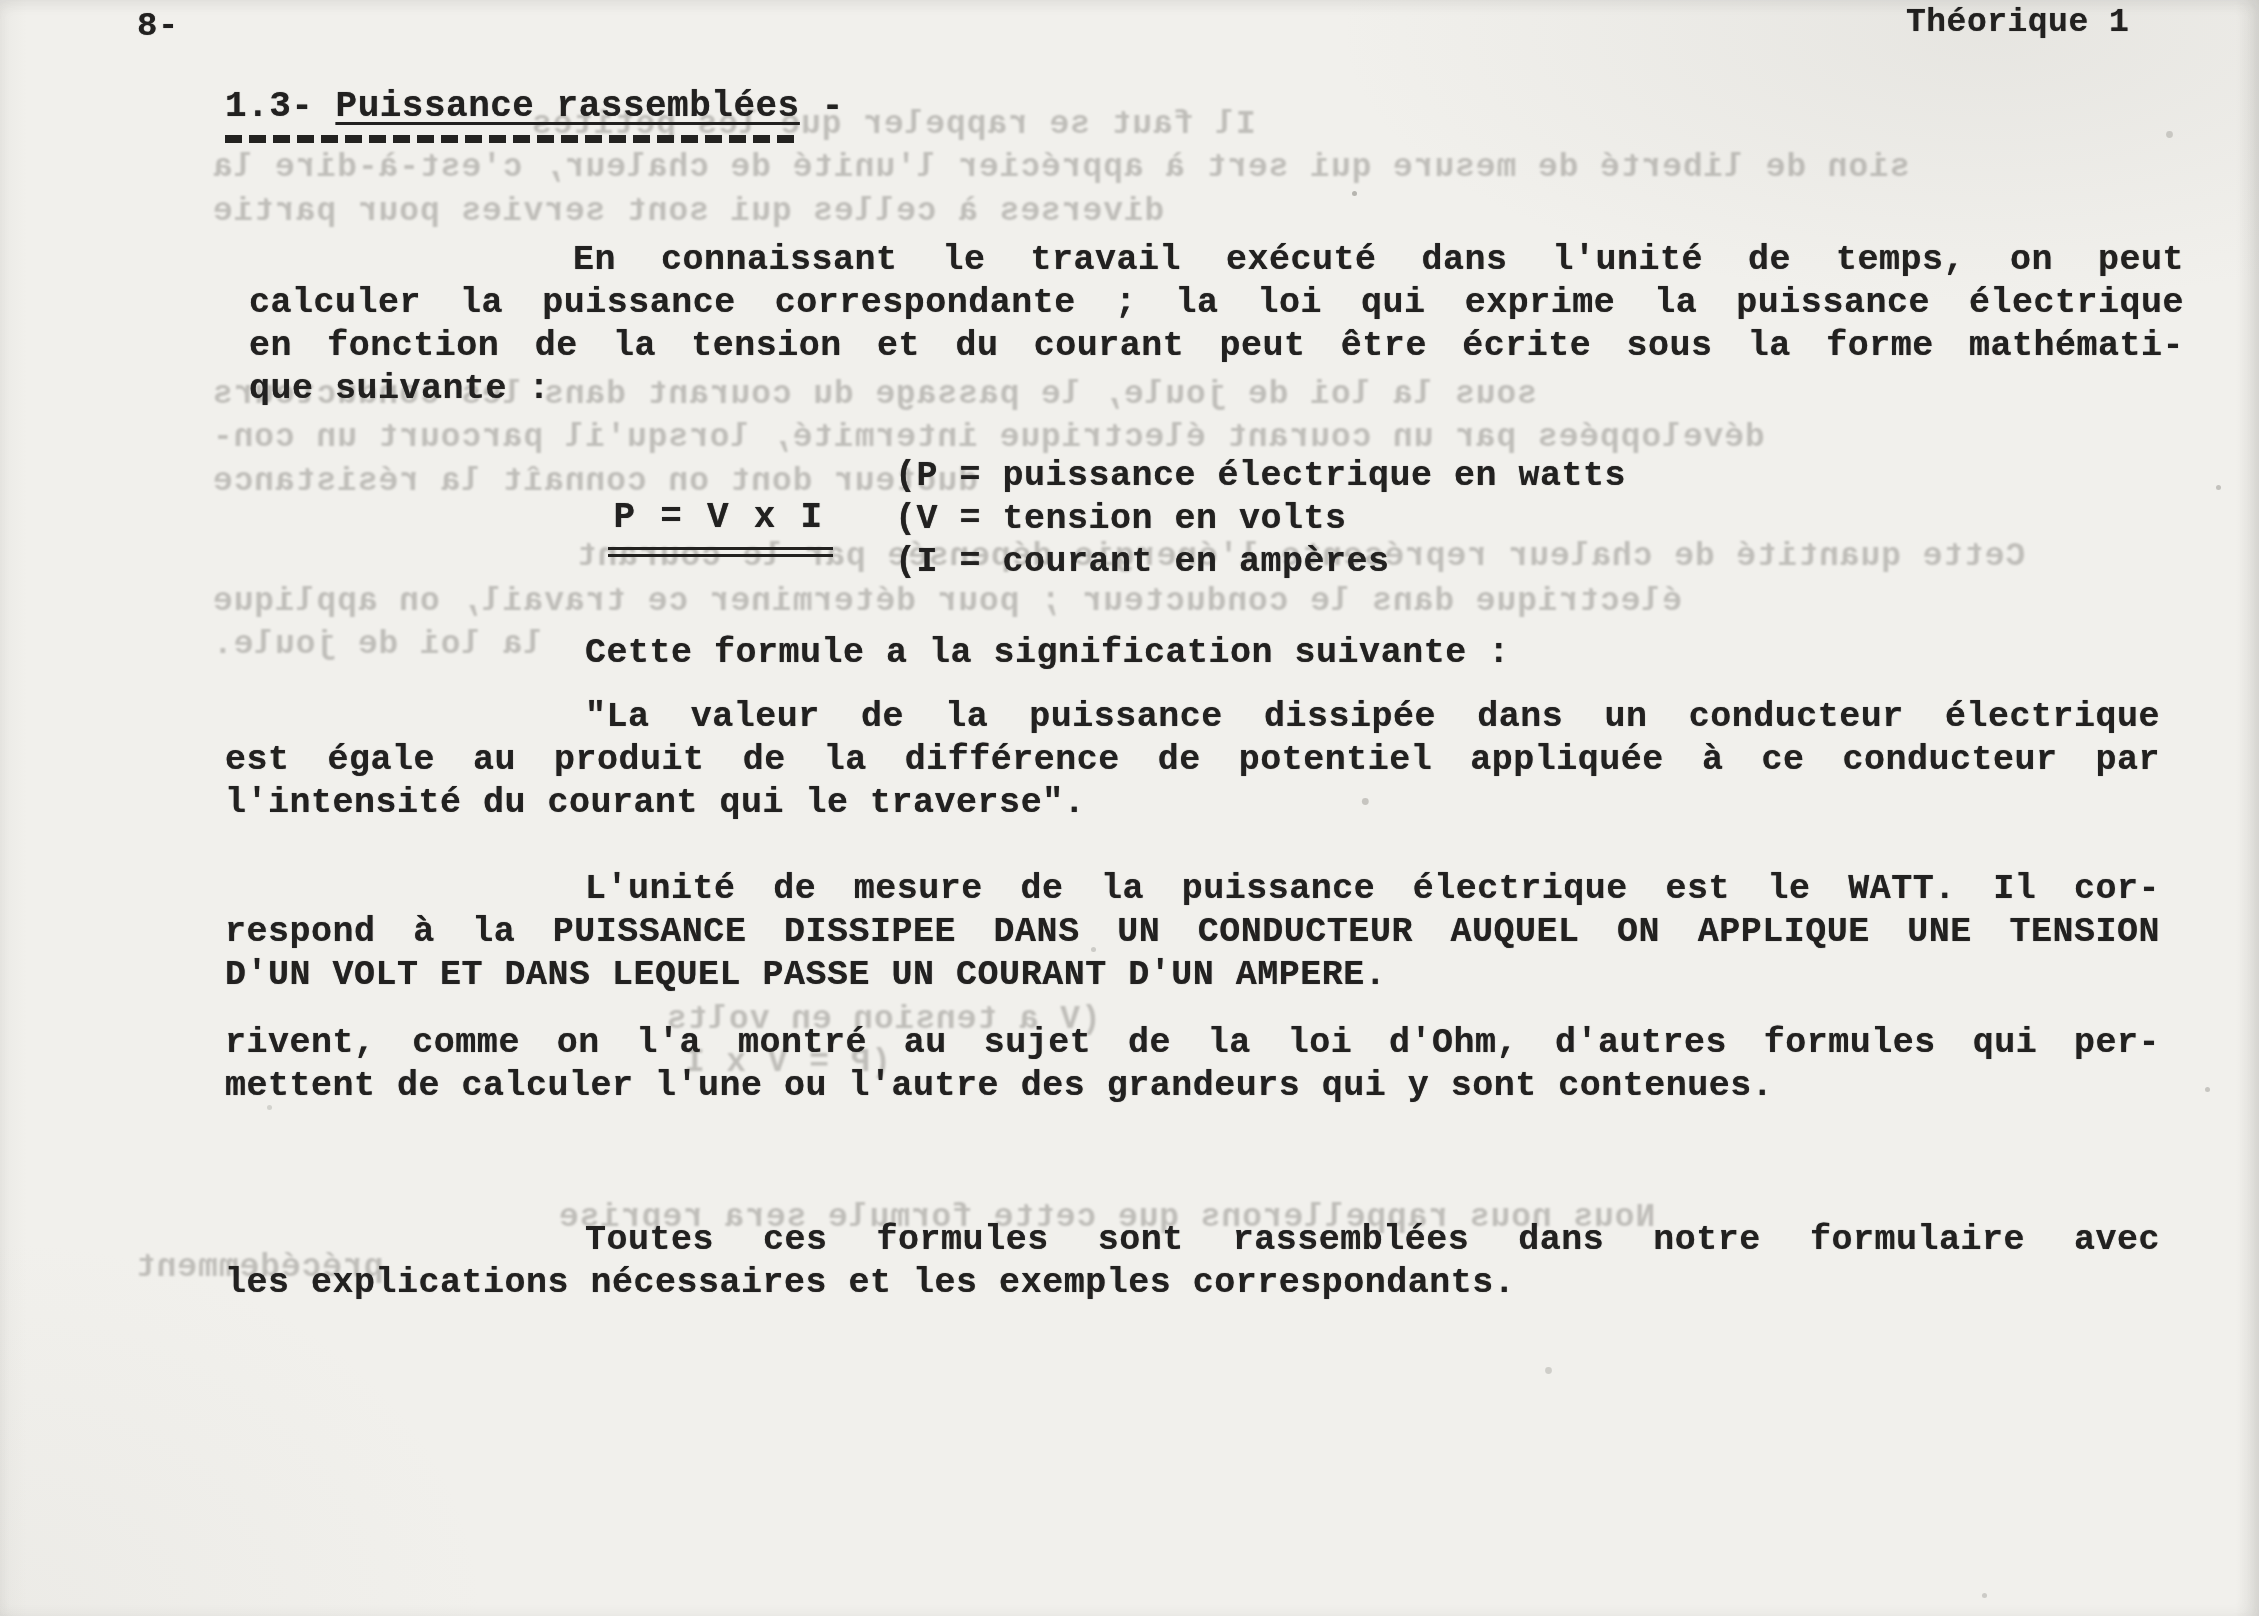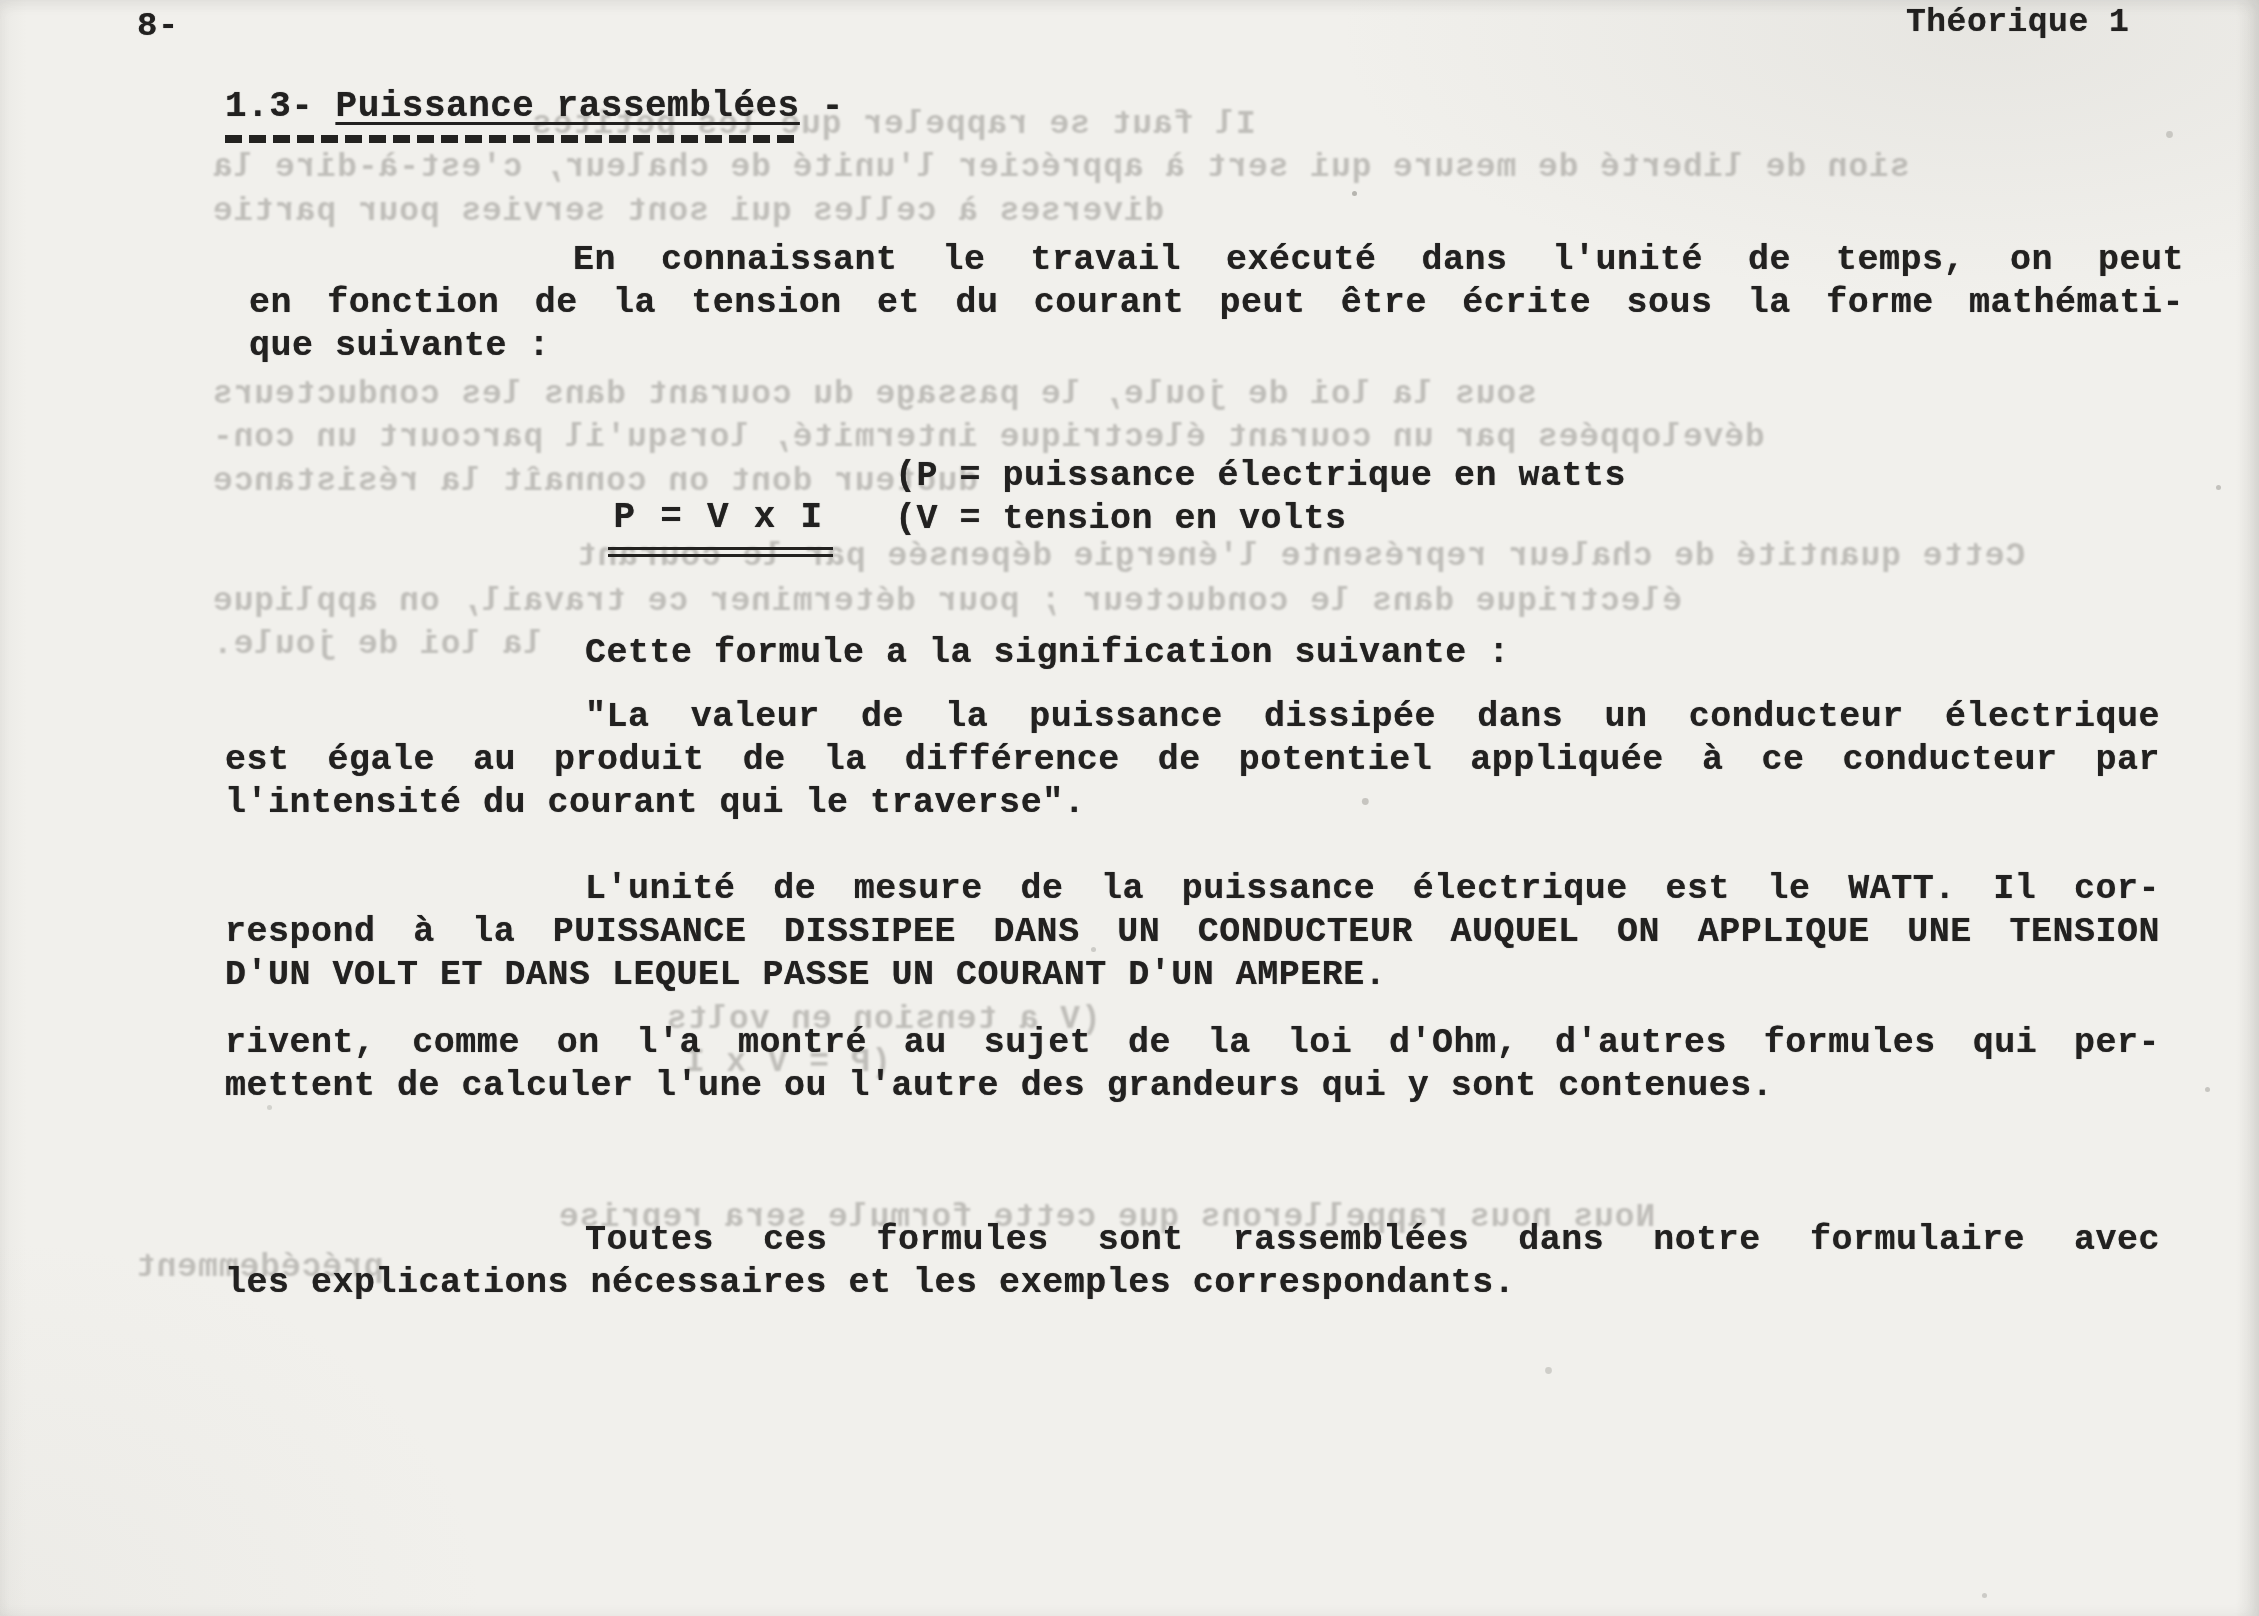--- a/index.html
+++ b/index.html
@@ -132,28 +132,30 @@
   <div class="speck"></div>
 
   <div class="page-number ink">8-</div>
   <div class="course-label ink">Théorique 1</div>
 
   <div class="heading ink"><span>1.3- </span><span class="underlined">Puissance rassemblées</span><span> -</span></div>
   <div class="heading-dashes"></div>
 
   <div class="para p-intro ink">
     <span class="line ind360">En connaissant le travail exécuté dans l'unité de temps, on peut</span>
+    <span class="line">calculer la puissance correspondante ; la loi qui exprime la puissance électrique</span>
     <span class="line">en fonction de la tension et du courant peut être écrite sous la forme mathémati-</span>
     <span class="line final">que suivante :</span>
   </div>
 
   <div class="formula-eq ink">P = V x I</div>
   <div class="formula-defs ink">
     <span class="line final">(P = puissance électrique en watts</span>
     <span class="line final">(V = tension en volts</span>
+    <span class="line final">(I = courant en ampères</span>
   </div>
 
   <div class="para p-sign ink">
     <span class="line final ind400">Cette formule a la signification suivante :</span>
   </div>
 
   <div class="para p-quote ink">
     <span class="line ind400">"La valeur de la puissance dissipée dans un conducteur électrique</span>
     <span class="line">est égale au produit de la différence de potentiel appliquée à ce conducteur par</span>
     <span class="line final">l'intensité du courant qui le traverse".</span>

